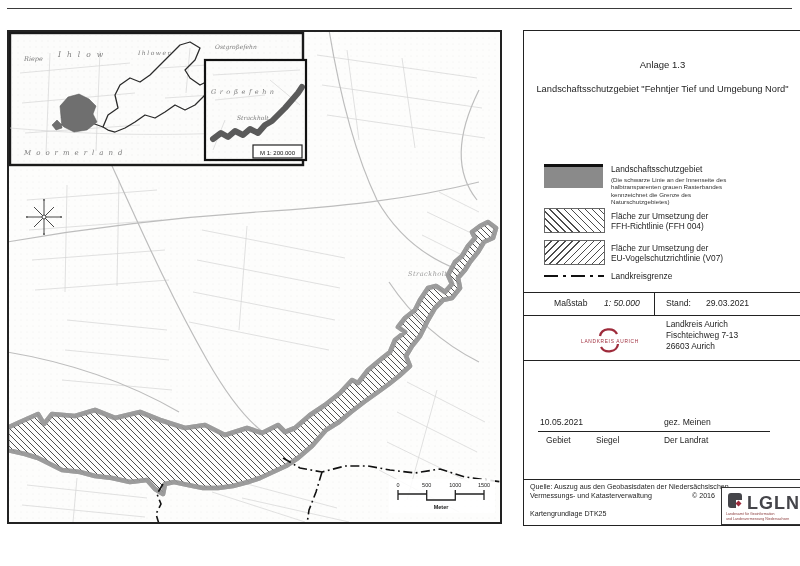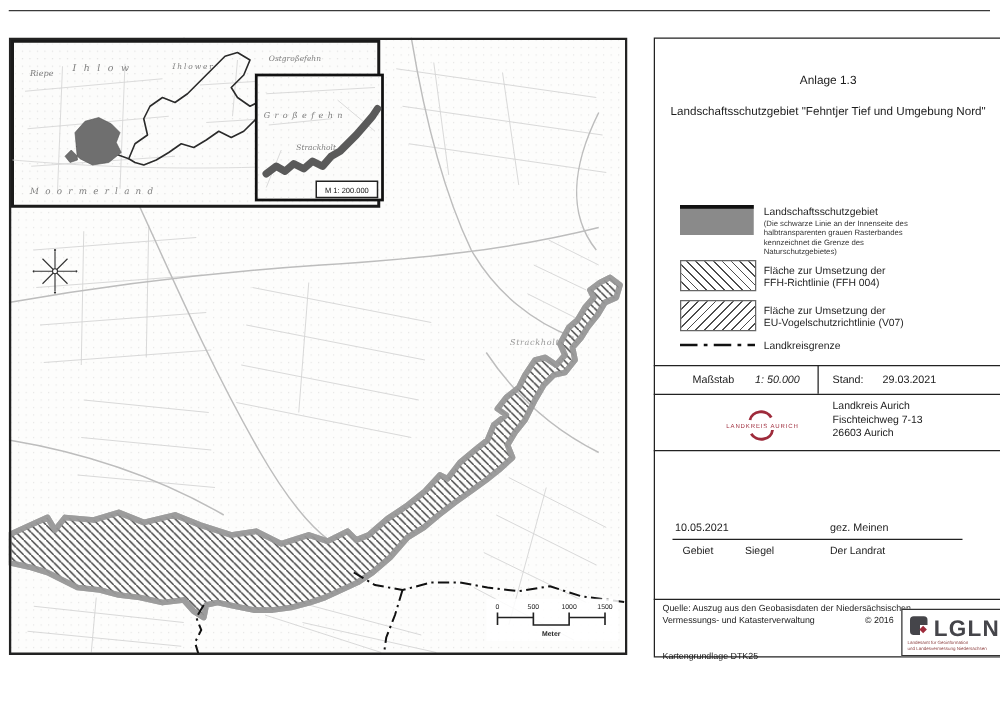--- a/index.html
+++ b/index.html
@@ -26,21 +26,21 @@
   #stand-label{left:142px;top:267px;font-size:8.6px;}
   #stand-value{left:182px;top:267px;font-size:8.6px;}
   #address{left:142px;top:288px;font-size:8.4px;line-height:11px;}
   #sig-date{left:16px;top:386px;font-size:8.6px;}
   #sig-signed{left:140px;top:386px;font-size:8.6px;}
   #sig-rule{left:14px;top:400px;width:232px;border-top:1.3px solid #222;height:0;}
   .sig-cap{top:404px;font-size:8.4px;}
   #src-l1{left:6px;top:452px;font-size:7.1px;}
   #src-l2{left:6px;top:461px;font-size:7.1px;}
   #src-copy{left:168px;top:461px;font-size:7.1px;}
-  #src-l3{left:6px;top:490px;font-size:7.1px;}
+  #src-l3{left:6px;top:479px;font-size:7.1px;}
   #lgln-box{left:197px;top:456px;width:78px;height:36px;border:1.2px solid #333;background:#fff;}
   #lgln-name{left:25px;top:5px;font-size:18px;font-weight:bold;color:#45454a;letter-spacing:1px;}
   .lgln-sub{left:4px;font-size:3.6px;color:#8a3b3b;line-height:4.4px;white-space:nowrap;}
   #lka-logo{left:36px;top:291px;}
   
   #map{left:7px;top:30px;}
 </style>
 </head>
 <body>
 

